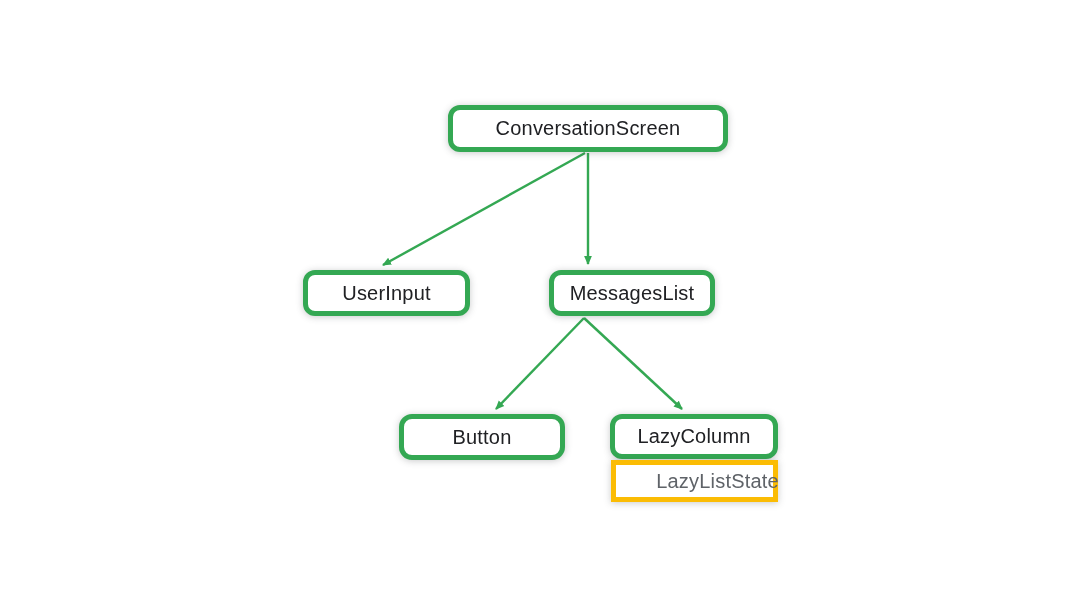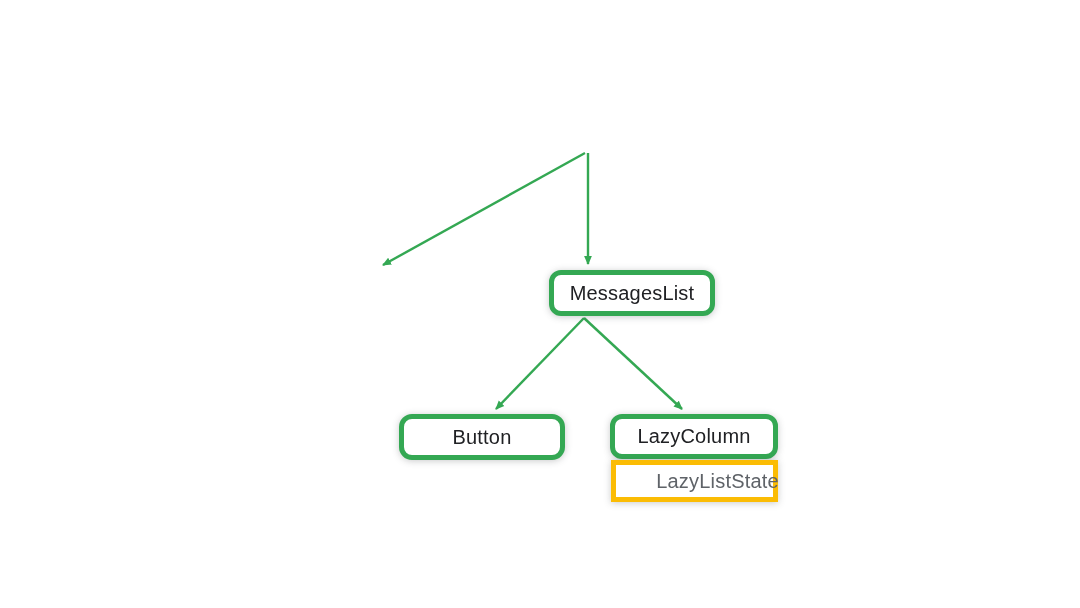--- a/index.html
+++ b/index.html
@@ -64,21 +64,23 @@
       <marker id="arrow" markerWidth="10" markerHeight="9" refX="8" refY="4.5" orient="auto" markerUnits="userSpaceOnUse">
         <path class="arrow-head" d="M0,0.6 L9,4.5 L0,8.4 Z"></path>
       </marker>
     </defs>
     <line x1="585" y1="153" x2="383" y2="265" marker-end="url(#arrow)"></line>
     <line x1="588" y1="153" x2="588" y2="264" marker-end="url(#arrow)"></line>
     <line x1="584" y1="318" x2="496" y2="409" marker-end="url(#arrow)"></line>
     <line x1="584" y1="318" x2="682" y2="409" marker-end="url(#arrow)"></line>
   </svg>
 
+  <div class="node" style="left:448px; top:105px; width:280px; height:47px;">ConversationScreen</div>
 
+  <div class="node" style="left:303px; top:270px; width:167px; height:46px;">UserInput</div>
 
   <div class="node" style="left:501px; top:270px; width:166px; height:46px;margin-left:48px;">MessagesList</div>
 
   <div class="node" style="left:399px; top:414px; width:166px; height:46px;border-radius:13px;">Button</div>
 
   <div class="node" style="left:610px; top:414px; width:168px; height:45px;text-align:right;">LazyColumn</div>
 
   <div class="node state" style="left:611px; top:460px; width:167px; height:42px;">LazyListState</div>
 
 </div>

